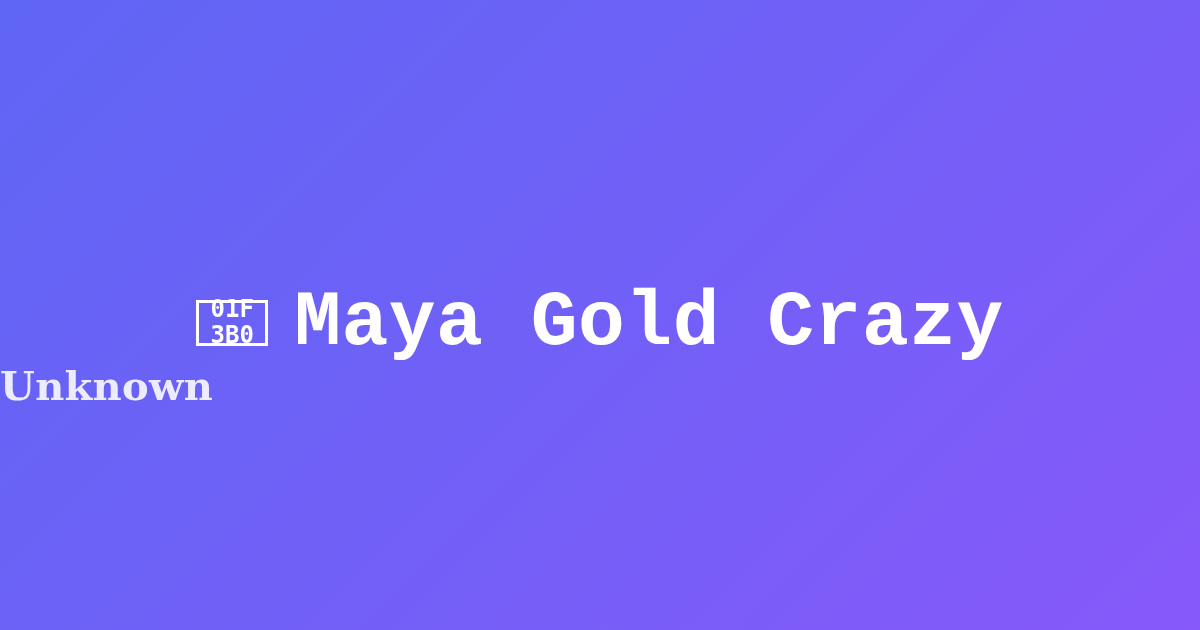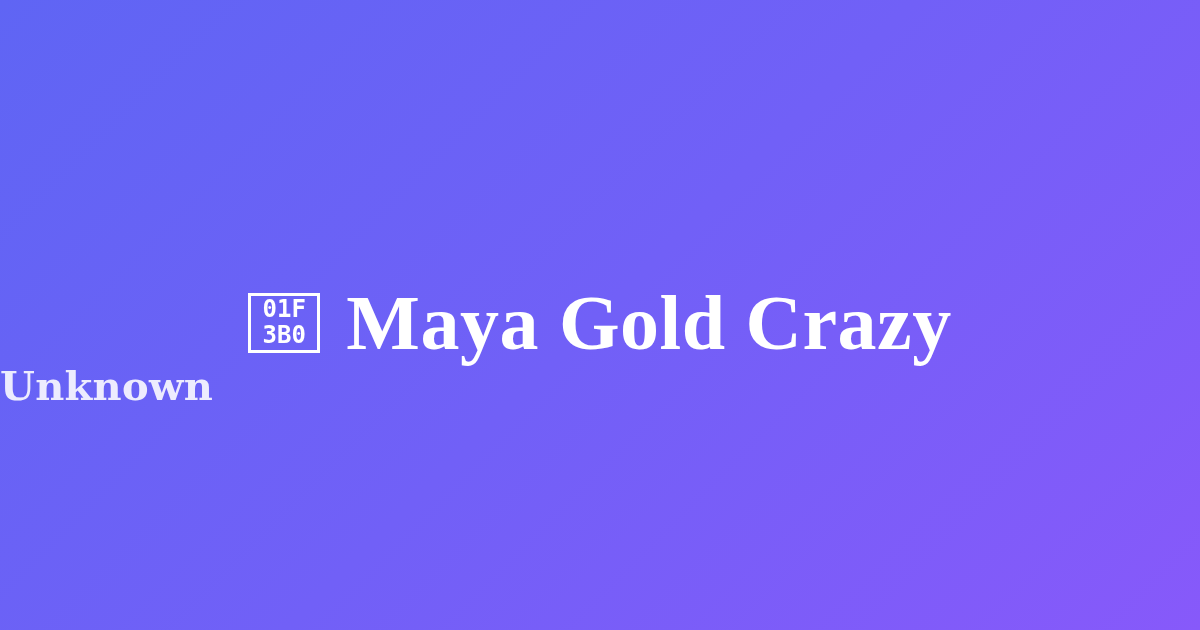--- a/index.html
+++ b/index.html
@@ -42,42 +42,42 @@
     gap: 26px;
     padding: 0 40px;
     box-sizing: border-box;
   }
 
   
   .tofu {
     flex: 0 0 auto;
     box-sizing: border-box;
     width: 72px;
-    height: 60px;
+    height: 46px;
     border: 3px solid #ffffff;
     display: flex;
     flex-direction: column;
     align-items: center;
     justify-content: center;
     padding: 20px 0;
     line-height: 1;
   }
 
   .tofu-row {
     font-family: "DejaVu Sans Mono", "Liberation Mono", monospace;
     font-size: 24px;
     font-weight: 700;
     letter-spacing: 0px;
     color: #ffffff;
     line-height: 1.08;
     white-space: pre;
   }
 
   .game-title {
-    font-family: Liberation Serif, serif;
+    font-family: Liberation Mono, monospace;
     font-size: 78px;
     font-weight: 700;
     line-height: 1.0;
     color: #ffffff;
     letter-spacing: 0.5px;
     white-space: nowrap;
   }
 
   
   .provider {

